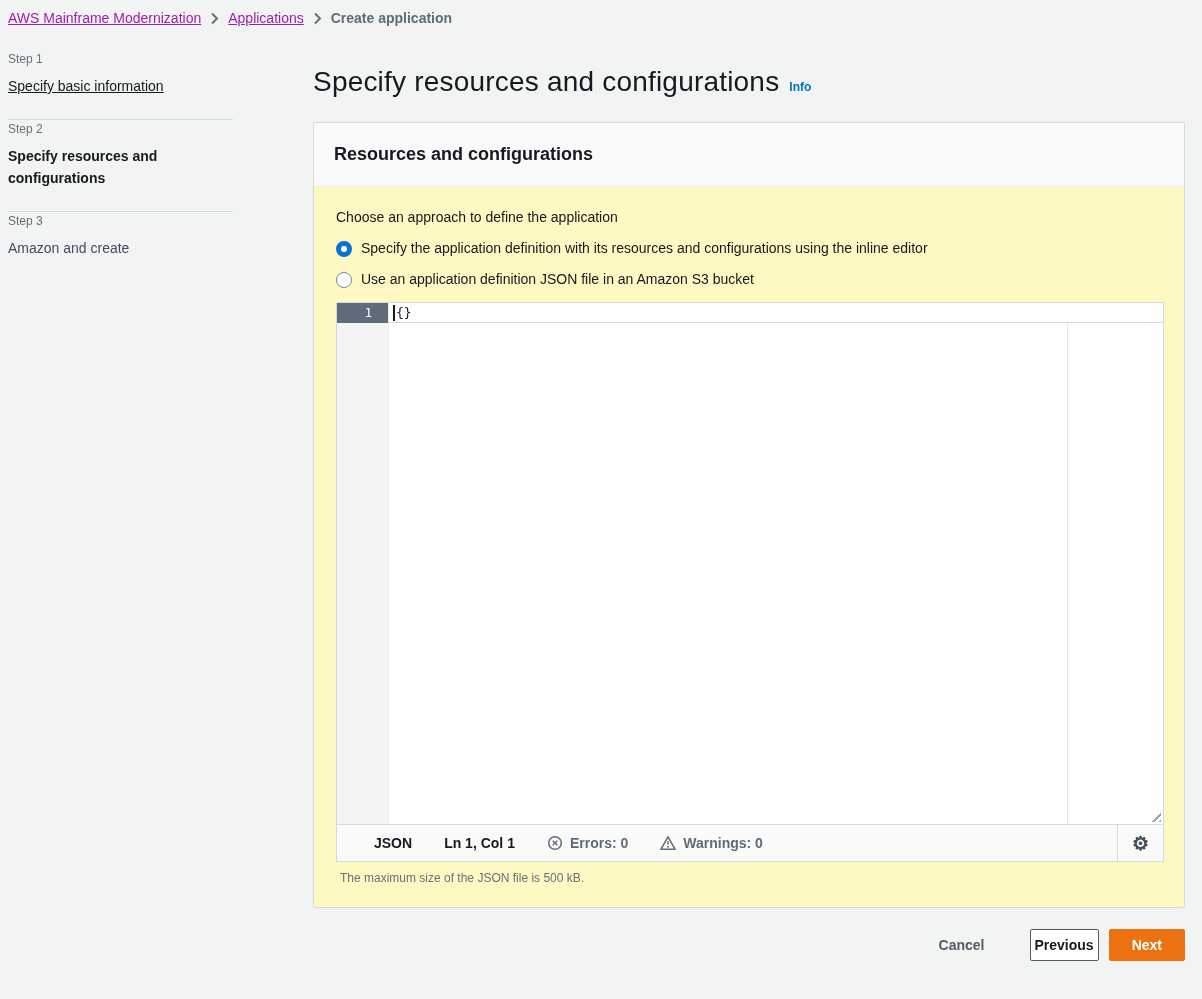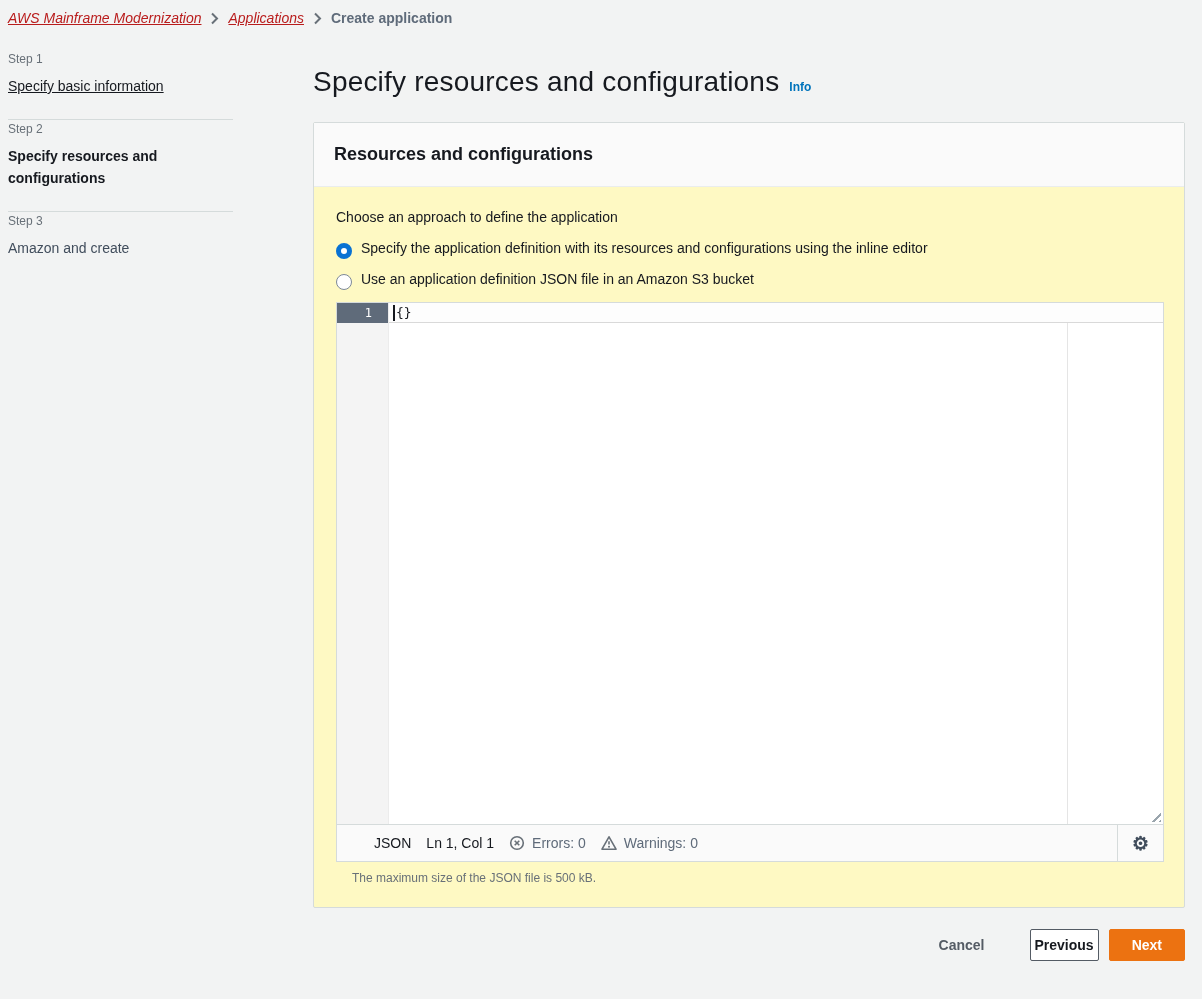--- a/index.html
+++ b/index.html
@@ -6,21 +6,21 @@
   html,body { margin:0; padding:0; }
   body {
     width:1202px; height:999px; overflow:hidden;
     font-family:"Liberation Sans", sans-serif;
     background:#f2f3f3; color:#16191f; font-size:14px;
   }
   .app { padding:8px 17px 0 8px; }
 
   
   .breadcrumb { display:flex; align-items:center; gap:9px; padding:2px 0 0 0; font-size:14px; }
-  .breadcrumb a { color:#b91c1c; text-decoration:underline; cursor:pointer;font-style:italic; }
+  .breadcrumb a { color:#a21caf; text-decoration:underline; cursor:pointer; }
   .crumb-sep { display:inline-flex; align-items:center; color:#687078; }
   .crumb-current { color:#5f6b7a; font-weight:700; }
 
   
   .layout { display:flex; margin-top:26px; }
   .wizard-nav { width:225px; flex:0 0 225px; }
   .main-col { flex:1; margin-left:80px; min-width:0; }
 
   
   .step { padding-bottom:22px; }
@@ -37,21 +37,21 @@
   .info-link { font-size:12px; font-weight:700; color:#0073bb; margin-left:10px; text-decoration:none; cursor:pointer; }
 
   
   .container-card { background:#fef9c3; border:1px solid #d5dbdb; border-radius:2px; }
   .card-header { background:#fafafa; border-bottom:1px solid #eaeded; padding:21px 20px; }
   .card-header h2 { margin:0; font-size:18px; font-weight:700; color:#16191f; }
   .card-body { padding:22px 20px 22px 22px; }
 
   .field-label { font-size:14px; color:#16191f; margin-bottom:12px; }
 
-  .radio-option { display:flex; align-items:flex-end; gap:9px; margin-bottom:9px; cursor:pointer; }
+  .radio-option { display:flex; align-items:center; gap:9px; margin-bottom:9px; cursor:pointer; }
   .radio { flex:0 0 16px; width:16px; height:16px; border-radius:50%; margin-top:2px; background:#fff; border:1px solid #7d8998; }
   .radio.checked { border:5px solid #0972d3; }
   .radio-option label { max-width:580px; line-height:22px; cursor:pointer; }
 
   
   .code-editor { margin-top:12px; border:1px solid #d5dbdb; }
   .editor-pane { display:flex; height:521px; background:#fff; position:relative; }
   .gutter { width:52px; flex:0 0 52px; background:#f4f4f4; border-right:1px solid #ececec;
             font-family:"DejaVu Sans Mono", monospace; font-size:12px; }
   .gutter-cell { height:20px; line-height:20px; text-align:right; padding-right:16px; color:#5f6b7a; }
@@ -61,29 +61,29 @@
   .active-line { position:relative; height:20px; line-height:20px; background:#fdfdfd; border-bottom:1px solid #d9d9d9; padding-left:5px; }
   .cursor { position:absolute; left:4px; top:2px; height:16px; border-left:2px solid #16191f; }
   .code-text { padding-left:2px; }
   .resize-handle { position:absolute; right:2px; bottom:2px; width:13px; height:13px;
     background:repeating-linear-gradient(135deg, transparent 0 3px, #9aa5ad 3px 4.5px);
     clip-path:polygon(100% 0, 100% 100%, 0 100%); cursor:nwse-resize; }
 
   
   .status-bar { display:flex; align-items:center; height:37px; background:#fafafa; border-top:1px solid #d5dbdb;
                 color:#414d5c; font-size:14px; }
-  .status-left { display:flex; align-items:center; gap:15px; padding-left:37px; }
+  .status-left { display:flex; align-items:center; gap:32px; padding-left:37px;font-weight:bold; }
   .status-item { display:inline-flex; align-items:center; gap:7px; color:#5f6b7a; }
   .status-item svg { display:block; }
   .lang, .pos { color:#16191f; }
   .settings-btn { margin-left:auto; width:46px; height:100%; border:none; border-left:1px solid #d5dbdb;
                   background:transparent; display:flex; align-items:center; justify-content:center;
                   font-size:19px; color:#414d5c; cursor:pointer; padding:0; }
 
-  .constraint { font-size:12px; color:#687078; margin:9px 0 0 16px; }
+  .constraint { font-size:12px; color:#687078; margin:9px 0 0 4px; }
 
   
   .footer-actions { display:flex; justify-content:flex-end; align-items:center; margin-top:21px; gap:10px; }
   button { font-family:"Liberation Sans", sans-serif; font-size:14px; font-weight:700; cursor:pointer; }
   .btn-link { background:transparent; border:1px solid transparent; color:#545b64; padding:7px 20px; margin-right:14px; }
   .btn-normal { background:#fff; border:1px solid #545b64; border-radius:2px; color:#16191f; padding:7px 4px; }
   .btn-primary { background:#ec7211; border:1px solid #ec7211; border-radius:2px; color:#fff; padding:7px 22px; }
 </style>
 </head>
 <body>

